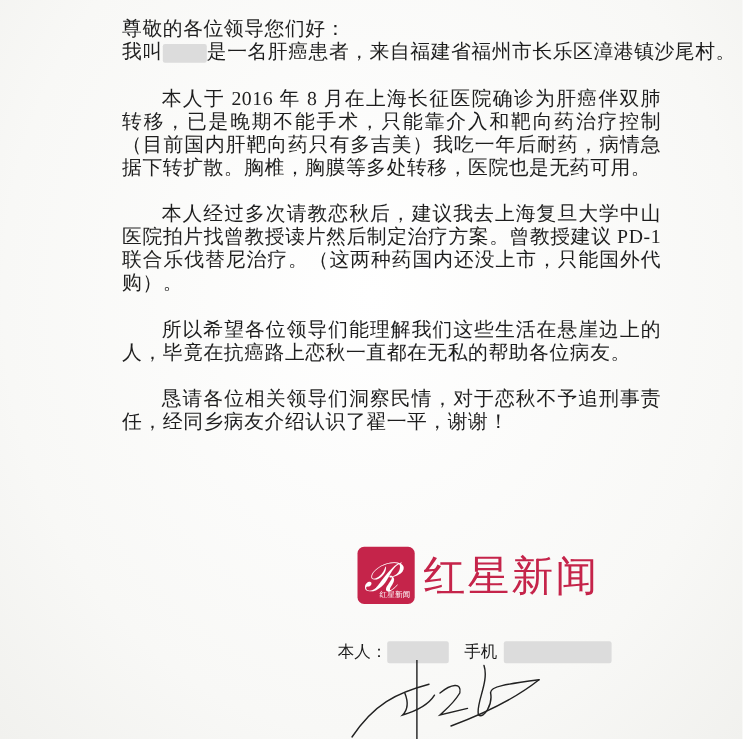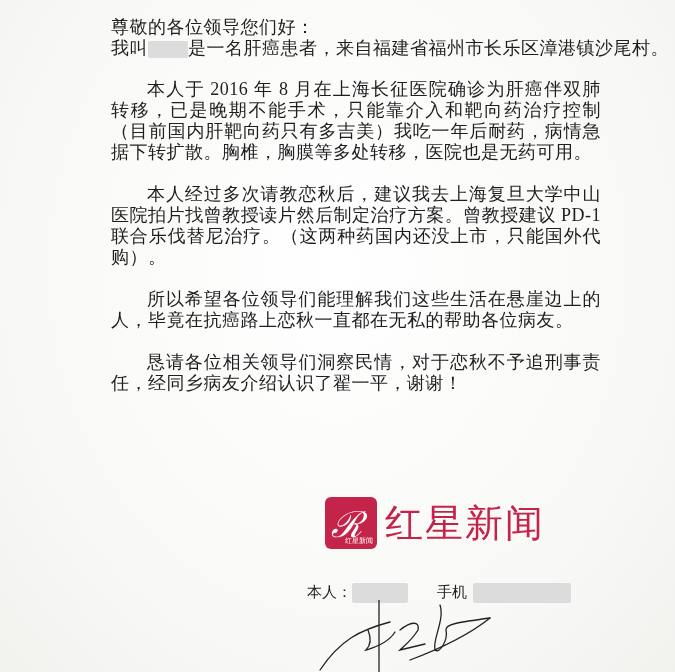--- a/index.html
+++ b/index.html
@@ -70,21 +70,21 @@
     <div class="logo-mark">
       <span class="glyph">ℛ</span>
       <span class="mini">红星新闻</span>
     </div>
     <span class="logo-text">红星新闻</span>
   </div>
 
   <div class="sig-line">
     <span>本人：</span>
     <span class="redact" style="width:56px"></span>
-    <span style="margin-left:29px">手机</span>
+    <span style="margin-left:14px">手机</span>
     <span class="redact" style="width:98px; margin-left:6px"></span>
   </div>
 
   <svg class="signature" width="200" height="72" viewBox="0 0 200 72">
     <g fill="none" stroke="#222" stroke-width="1.3" stroke-linecap="round">
       <path d="M79 0 L79 72"></path>
       <path d="M20 70 C40 40, 60 30, 90 22"></path>
       <path d="M68 30 C72 40, 70 46, 66 50 C80 46, 90 40, 95 32"></path>
       <path d="M100 30 C110 22, 120 20, 118 30 C112 40, 104 46, 100 50 L125 44"></path>
       <path d="M140 5 C145 20, 132 40, 135 50 C140 54, 148 40, 146 30 C145 24, 160 22, 190 18"></path>

